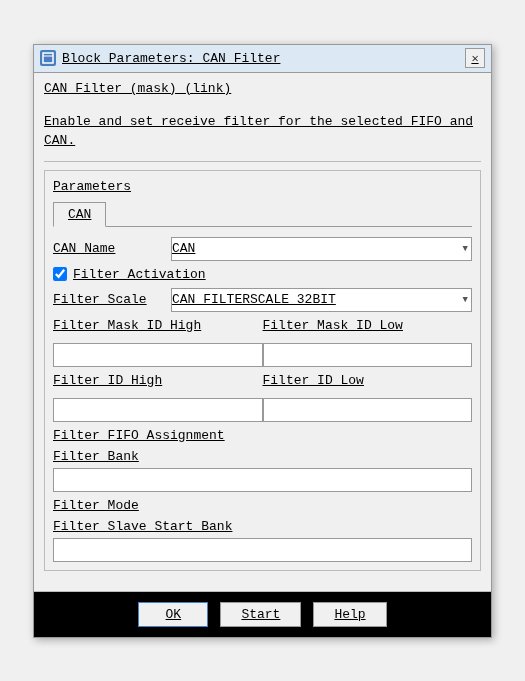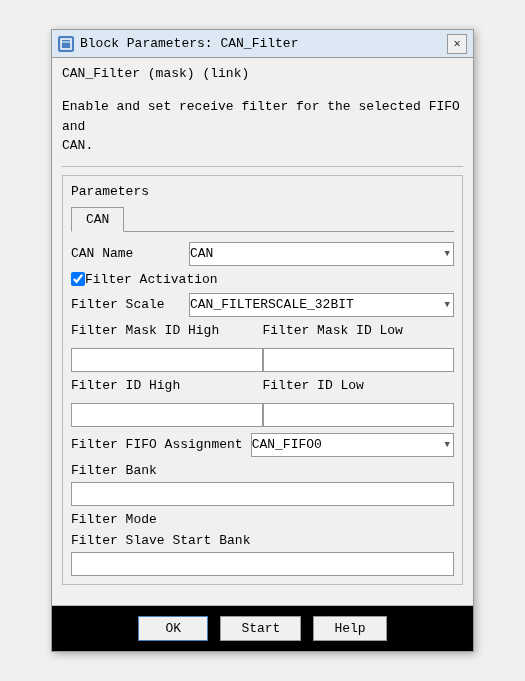--- a/index.html
+++ b/index.html
@@ -12,24 +12,25 @@
 
     body {
       background: #f0f0f0;
       display: flex;
       justify-content: center;
       align-items: center;
       min-height: 100vh;
     }
 
     .window {
-      width: 423px;
+      width: 459px;
       background: #f0f0f0;
       border: 1px solid #999;
       box-shadow: 2px 2px 8px rgba(0,0,0,0.3);
+      text-decoration: underline;
     }
 
     .title-bar {
       background: #dce9f5;
       border-bottom: 1px solid #999;
       display: flex;
       align-items: center;
       justify-content: space-between;
       padding: 4px 6px;
       height: 28px;
@@ -194,20 +195,21 @@
       margin-bottom: 6px;
     }
 
     .half-col {
       flex: 1;
     }
 
     .checkbox-row {
       display: flex;
       align-items: center;
+      gap: 6px;
       margin-bottom: 6px;
     }
 
     .checkbox-row input[type="checkbox"] {
       width: 14px;
       height: 14px;
       cursor: pointer;
     }
 
     .button-bar {
@@ -339,26 +341,20 @@
           <div class="half-col">
             <input type="text" class="form-input input-full" style="">
           </div>
           <div class="half-col">
             <input type="text" class="form-input input-full" style="">
           </div>
         </div>
 
         <div class="form-row">
           <span class="form-label">Filter FIFO Assignment</span>
-          <div class="select-wrapper" style="flex:1;">
-            <select class="full-width">
-              <option>CAN_FIFO0</option>
-              <option>CAN_FIFO1</option>
-            </select>
-          </div>
         </div>
 
         <div class="form-label-full">Filter Bank</div>
 
         <div style="margin-bottom:6px;">
           <input type="text" class="form-input input-full" style="">
         </div>
 
         <div class="form-row">
           <span class="form-label">Filter Mode</span>

